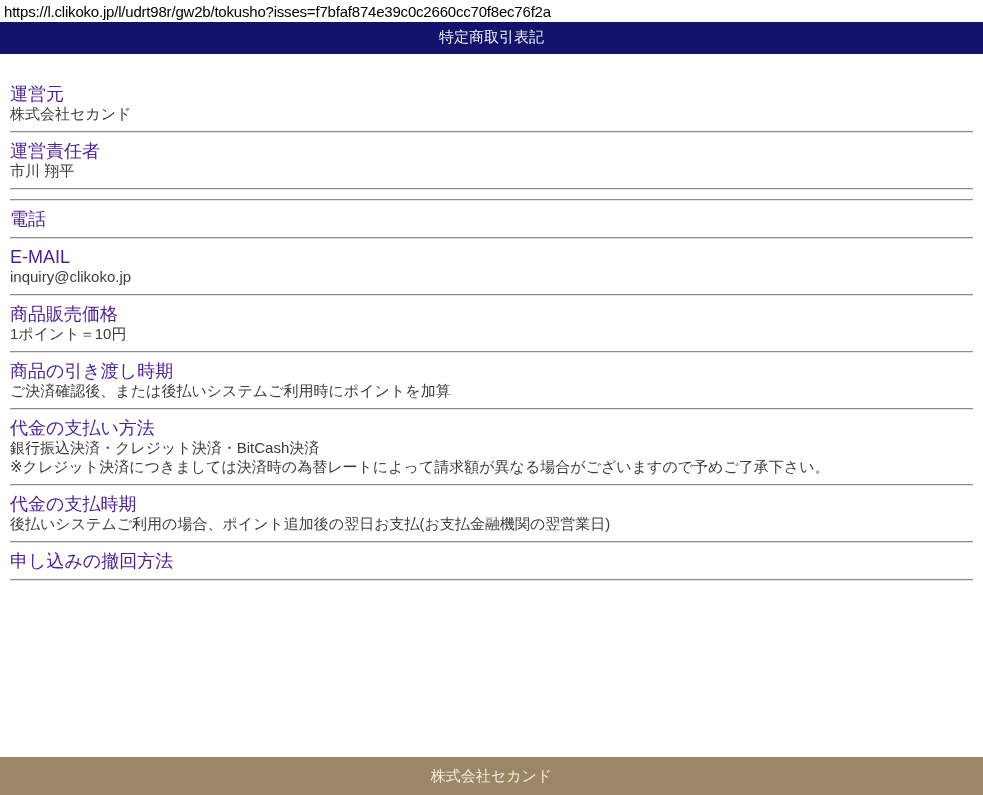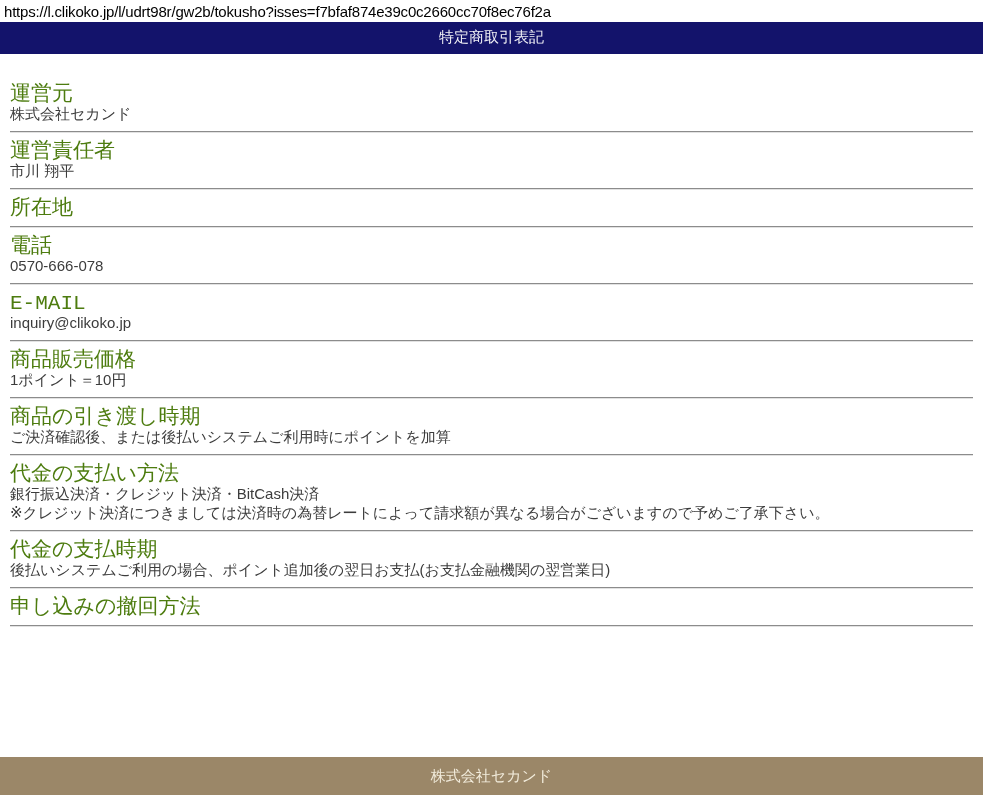--- a/index.html
+++ b/index.html
@@ -26,24 +26,23 @@
     line-height: 30px;
     background: #13136b;
     color: #f0f0f5;
     text-align: center;
     font-size: 15px;
   }
   .content {
     padding: 31px 10px 0 10px;
   }
   .section .label {
-    color: #4d7c0f;
-    font-size: 21px;
+    color: #4c1d95;
+    font-size: 18px;
     line-height: 19px;
-    font-family: Liberation Mono, monospace;
   }
   .section .line {
     color: #3c3c3c;
     font-size: 15px;
     line-height: 19px;
   }
   .section hr {
     height: 0;
     border: none;
     border-top: 1px solid #8c8c8c;
@@ -86,28 +85,26 @@
 
       <div class="section">
         <div class="label">運営責任者</div>
         <div class="lines">
           <div class="line">市川 翔平</div>
         </div>
         <hr>
       </div>
 
       <div class="section">
-        <div class="label">所在地</div>
         <hr>
       </div>
 
       <div class="section">
         <div class="label">電話</div>
         <div class="lines">
-          <div class="line">0570-666-078</div>
         </div>
         <hr>
       </div>
 
       <div class="section">
         <div class="label">E-MAIL</div>
         <div class="lines">
           <div class="line">inquiry@clikoko.jp</div>
         </div>
         <hr>

